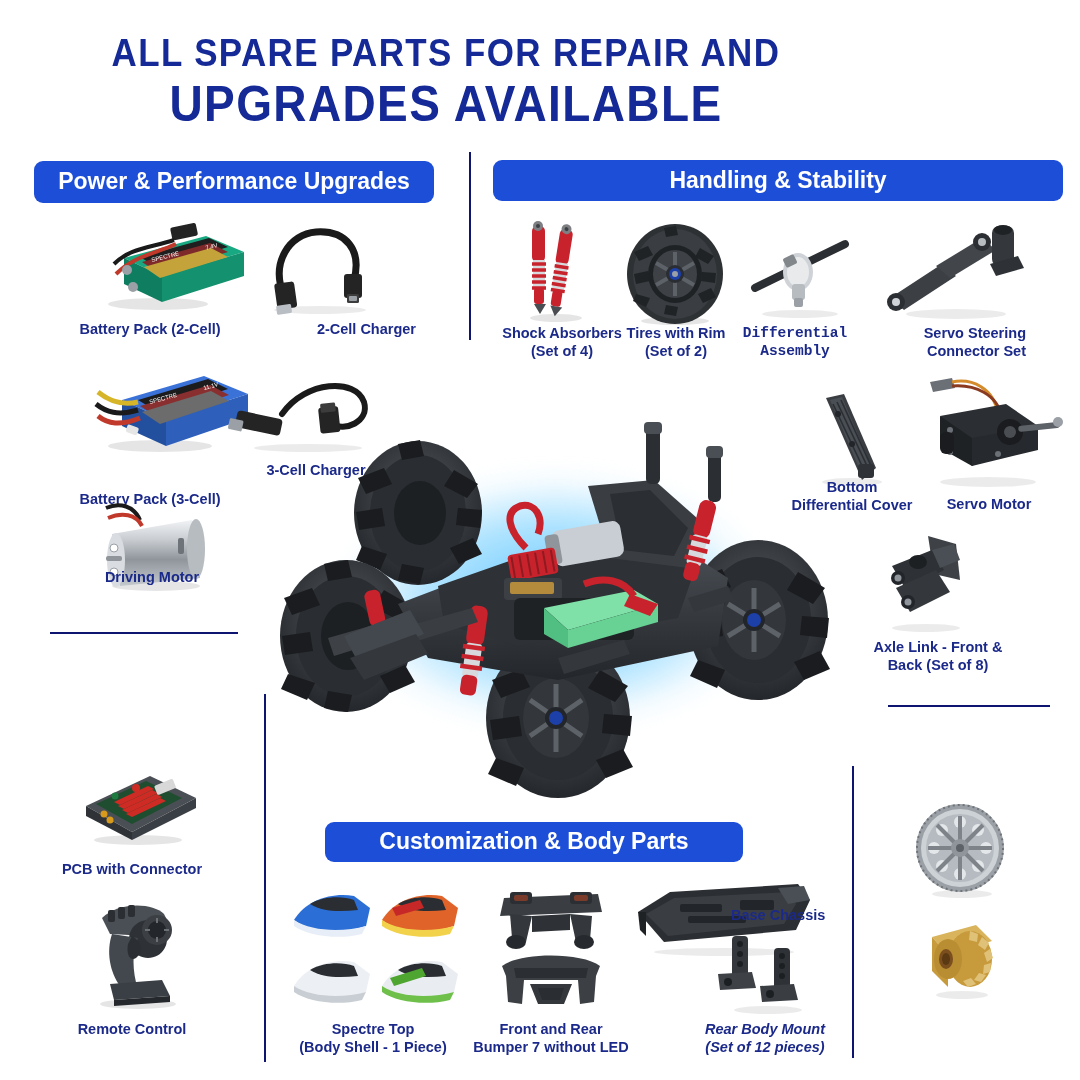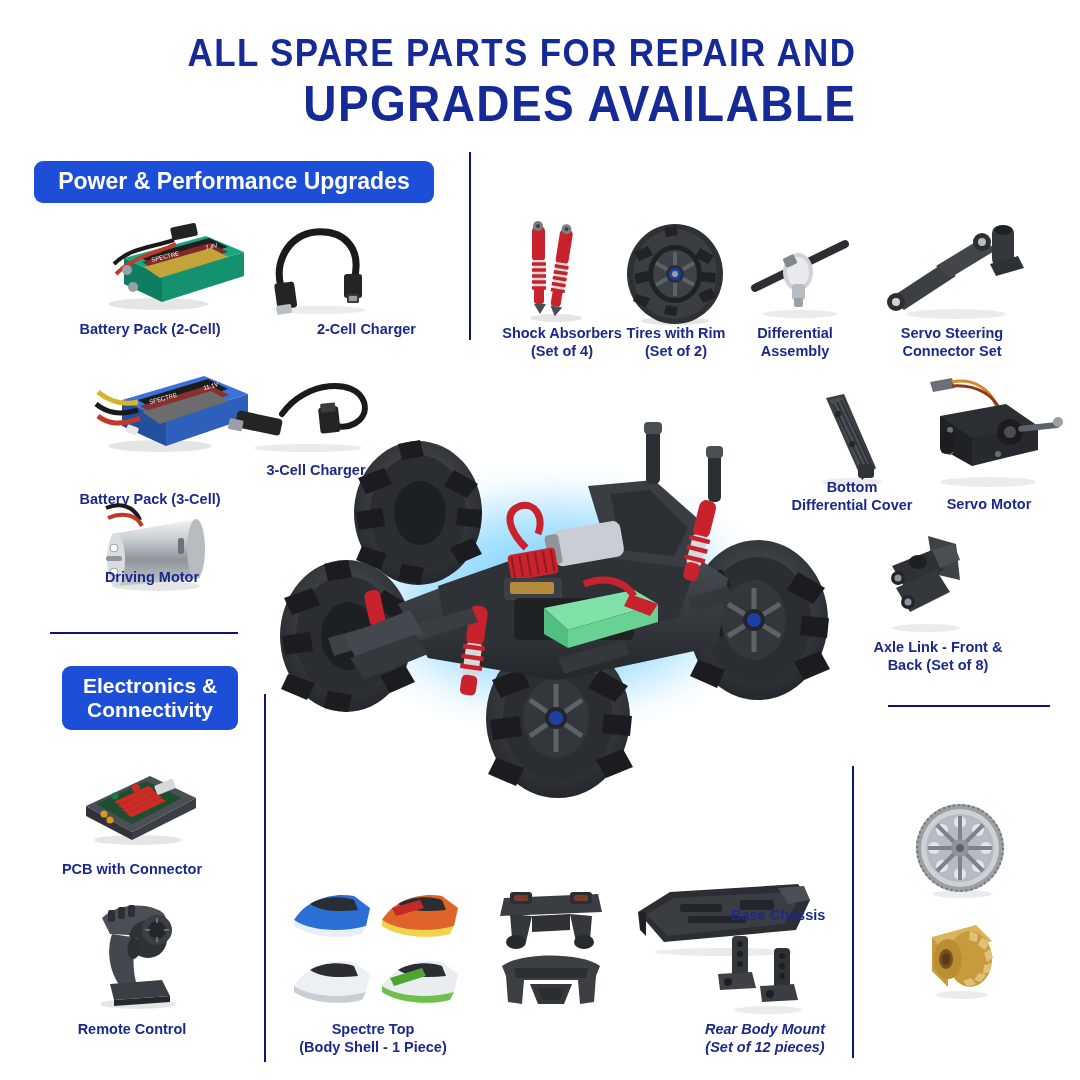--- a/index.html
+++ b/index.html
@@ -6,21 +6,21 @@
   html, body { width: 1080px; height: 1080px; }
   body {
     font-family: "Liberation Sans", sans-serif;
     background: #ffffff;
     position: relative;
     overflow: hidden;
   }
   .page { position: relative; width: 1080px; height: 1080px; }
 
   
-  .title-block { position: absolute; left: 0; top: 34px; width: 892px; text-align: right; }
+  .title-block { position: absolute; left: 0; top: 34px; width: 892px; text-align: center; }
   .title-line1, .title-line2 {
     color: #152a96;
     font-weight: 800;
     letter-spacing: 1.5px;
     font-family: "Liberation Sans", sans-serif;
     transform: scaleX(0.92);
     text-transform: uppercase;
     line-height: 1.05;
   }
   .title-line1 { font-size: 38px; }
@@ -167,22 +167,20 @@
       <rect x="24" y="66" width="16" height="5" rx="2" fill="#8f959b"></rect>
       <circle cx="32" cy="58" r="4" fill="#fff" stroke="#9aa0a6"></circle>
       <circle cx="32" cy="82" r="4" fill="#fff" stroke="#9aa0a6"></circle>
       <rect x="96" y="48" width="6" height="16" rx="2" fill="#6d7378"></rect>
       <path d="M58 30 C 52 16, 38 12, 24 18" stroke="#1a1a1a" stroke-width="4" fill="none"></path>
       <path d="M60 36 C 54 24, 40 22, 26 28" stroke="#c0392b" stroke-width="4" fill="none"></path>
     </svg>
   </div>
   <div class="label" style="left:48px; top:568px; width:208px;">Driving Motor</div>
 
-  <div class="pill" style="left:62px; top:666px; width:176px; height:64px; font-size:21px; white-space:pre-line;">Electronics &amp;
-Connectivity</div>
 
   <div class="art" style="left:74px; top:762px; width:128px; height:84px;">
     <svg viewBox="0 0 128 84">
       <ellipse cx="64" cy="78" rx="44" ry="5" fill="#000" opacity="0.10"></ellipse>
       <path d="M12 44 L76 14 L122 36 L58 70 Z" fill="#4a4f55"></path>
       <path d="M12 44 L12 54 L58 78 L58 70 Z" fill="#2f3338"></path>
       <path d="M58 70 L122 36 L122 46 L58 78 Z" fill="#3a3f45"></path>
       <path d="M22 42 L72 19 L108 36 L58 62 Z" fill="#1f4d2f"></path>
       <g fill="#cf2b25">
         <path d="M40 40 L74 24 L80 27 L46 43 Z"></path>
@@ -218,20 +216,21 @@
       <path d="M36 110 L92 106 L92 112 L36 116 Z" fill="#25282c"></path>
       <g fill="#2b2f33">
         <rect x="30" y="20" width="7" height="12" rx="2"></rect>
         <rect x="40" y="17" width="7" height="12" rx="2"></rect>
         <rect x="50" y="15" width="7" height="12" rx="2"></rect>
       </g>
     </svg>
   </div>
   <div class="label" style="left:48px; top:1020px; width:168px;">Remote Control</div>
 
+  <div class="pill" style="left:493px; top:160px; width:570px; height:41px; font-size:23px;">Handling &amp; Stability</div>
 
   <div class="art" style="left:512px; top:218px; width:90px; height:105px;">
     <svg viewBox="0 0 90 105">
       <ellipse cx="44" cy="100" rx="26" ry="4" fill="#000" opacity="0.10"></ellipse>
       <g>
         <rect x="20" y="8" width="13" height="36" rx="5" fill="#c8232c"></rect>
         <circle cx="26" cy="8" r="5" fill="#7d7f83"></circle>
         <circle cx="26" cy="8" r="2" fill="#3c3f43"></circle>
         <path d="M21 42 h12 v30 h-12 z" fill="#d7d9dc"></path>
         <g stroke="#c8232c" stroke-width="3.5" fill="none">
@@ -290,38 +289,38 @@
     <svg viewBox="0 0 122 92">
       <ellipse cx="60" cy="86" rx="38" ry="4" fill="#000" opacity="0.08"></ellipse>
       <rect x="6" y="34" width="108" height="8" rx="4" fill="#2b2e32" transform="rotate(-26 60 38)"></rect>
       <ellipse cx="58" cy="44" rx="15" ry="19" fill="#cfd3d7"></ellipse>
       <ellipse cx="58" cy="44" rx="11" ry="15" fill="#e8eaec"></ellipse>
       <rect x="52" y="56" width="13" height="16" rx="3" fill="#b7bcc1"></rect>
       <rect x="54" y="70" width="9" height="9" rx="2" fill="#9aa0a6"></rect>
       <rect x="44" y="28" width="12" height="10" rx="2" fill="#82878c" transform="rotate(-26 50 33)"></rect>
     </svg>
   </div>
-  <div class="label" style="left:735px; top:324px; width:120px;">Differential
+  <div class="label" style="left:735px; top:324px; width:120px;font-family:Liberation Mono, monospace;">Differential
 Assembly</div>
 
   <div class="art" style="left:878px; top:220px; width:152px; height:100px;">
     <svg viewBox="0 0 152 100">
       <ellipse cx="78" cy="94" rx="50" ry="5" fill="#000" opacity="0.08"></ellipse>
       <path d="M12 78 L64 44 L78 56 L26 90 Z" fill="#3c4045"></path>
       <circle cx="18" cy="82" r="9" fill="#2b2e32"></circle>
       <circle cx="18" cy="82" r="4" fill="#cfd3d7"></circle>
       <path d="M58 46 L104 18 L118 30 L72 58 Z" fill="#42464b"></path>
       <circle cx="104" cy="22" r="9" fill="#2b2e32"></circle>
       <circle cx="104" cy="22" r="4" fill="#b7bcc1"></circle>
       <rect x="114" y="6" width="22" height="40" rx="7" fill="#34383c"></rect>
       <ellipse cx="125" cy="10" rx="9" ry="5" fill="#1f2225"></ellipse>
       <path d="M112 44 L140 36 L146 48 L118 56 Z" fill="#2e3236"></path>
     </svg>
   </div>
-  <div class="label" style="left:878px; top:324px; width:148px;">Servo Steering
+  <div class="label" style="left:878px; top:324px; width:148px;text-align:right;">Servo Steering
 Connector Set</div>
 
   <div class="art" style="left:800px; top:388px; width:100px; height:100px;">
     <svg viewBox="0 0 100 100">
       <ellipse cx="52" cy="94" rx="30" ry="4" fill="#000" opacity="0.08"></ellipse>
       <path d="M26 10 L44 6 L76 80 L62 92 Z" fill="#3a3e43"></path>
       <path d="M30 12 L42 9 L72 80 L62 87 Z" fill="#4a4f55"></path>
       <g stroke="#2b2e32" stroke-width="1.6">
         <path d="M33 16 L64 82"></path>
         <path d="M37 14 L68 80"></path>
@@ -427,20 +426,21 @@
         <path d="M73 48 l-1 9 l-7 2 l1 -9 z"></path>
         <path d="M68 60 l-5 7 l-7 -2 l5 -7 z"></path>
         <path d="M58 69 l-8 3 l-5 -6 l8 -3 z"></path>
       </g>
       <ellipse cx="30" cy="44" rx="14" ry="20" fill="#b98e33"></ellipse>
       <ellipse cx="28" cy="44" rx="7" ry="10" fill="#7b4f1d"></ellipse>
       <ellipse cx="28" cy="44" rx="4" ry="6" fill="#5b3912"></ellipse>
     </svg>
   </div>
 
+  <div class="pill" style="left:325px; top:822px; width:418px; height:40px; font-size:23px;">Customization &amp; Body Parts</div>
 
   <div class="art" style="left:288px; top:878px; width:170px; height:138px;">
     <svg viewBox="0 0 170 138">
       <g>
         <path d="M6 42 C 18 22, 44 14, 66 18 L82 30 L78 48 C 56 56, 24 56, 6 42 Z" fill="#2b6fd6"></path>
         <path d="M22 26 C 36 18, 54 18, 66 22 L70 32 C 52 34, 34 34, 22 26 Z" fill="#2a2d31"></path>
         <path d="M6 42 C 24 54, 56 54, 78 48 L74 56 C 50 62, 20 58, 6 48 Z" fill="#e8eef8"></path>
       </g>
       <g transform="translate(88,0)">
         <path d="M6 42 C 18 22, 44 14, 66 18 L82 30 L78 48 C 56 56, 24 56, 6 42 Z" fill="#e0642a"></path>
@@ -479,20 +479,22 @@
         <ellipse cx="98" cy="62" rx="10" ry="7" fill="#26292d"></ellipse>
       </g>
       <g transform="translate(0,66)">
         <path d="M16 20 C 34 6, 96 6, 114 20 L110 30 L108 56 L94 58 L92 34 L38 34 L36 58 L22 56 L20 30 Z" fill="#3c4045"></path>
         <path d="M28 22 L102 22 L100 32 L30 32 Z" fill="#2b2e32"></path>
         <path d="M44 38 L86 38 L78 58 L52 58 Z" fill="#34383c"></path>
         <path d="M52 42 L78 42 L74 54 L56 54 Z" fill="#2a2d31"></path>
       </g>
     </svg>
   </div>
+  <div class="label" style="left:451px; top:1020px; width:200px;">Front and Rear
+Bumper 7 without LED</div>
 
   <div class="art" style="left:628px; top:878px; width:190px; height:80px;">
     <svg viewBox="0 0 190 80">
       <ellipse cx="96" cy="74" rx="70" ry="4" fill="#000" opacity="0.08"></ellipse>
       <path d="M10 34 L42 14 L170 6 L182 22 L168 52 L36 64 Z" fill="#2b2e32"></path>
       <path d="M18 36 L46 20 L162 14 L168 26 L156 46 L40 58 Z" fill="#3a3e43"></path>
       <g fill="#22252a">
         <rect x="52" y="26" width="42" height="8" rx="2"></rect>
         <rect x="60" y="38" width="58" height="7" rx="2"></rect>
         <rect x="112" y="22" width="34" height="10" rx="2"></rect>

